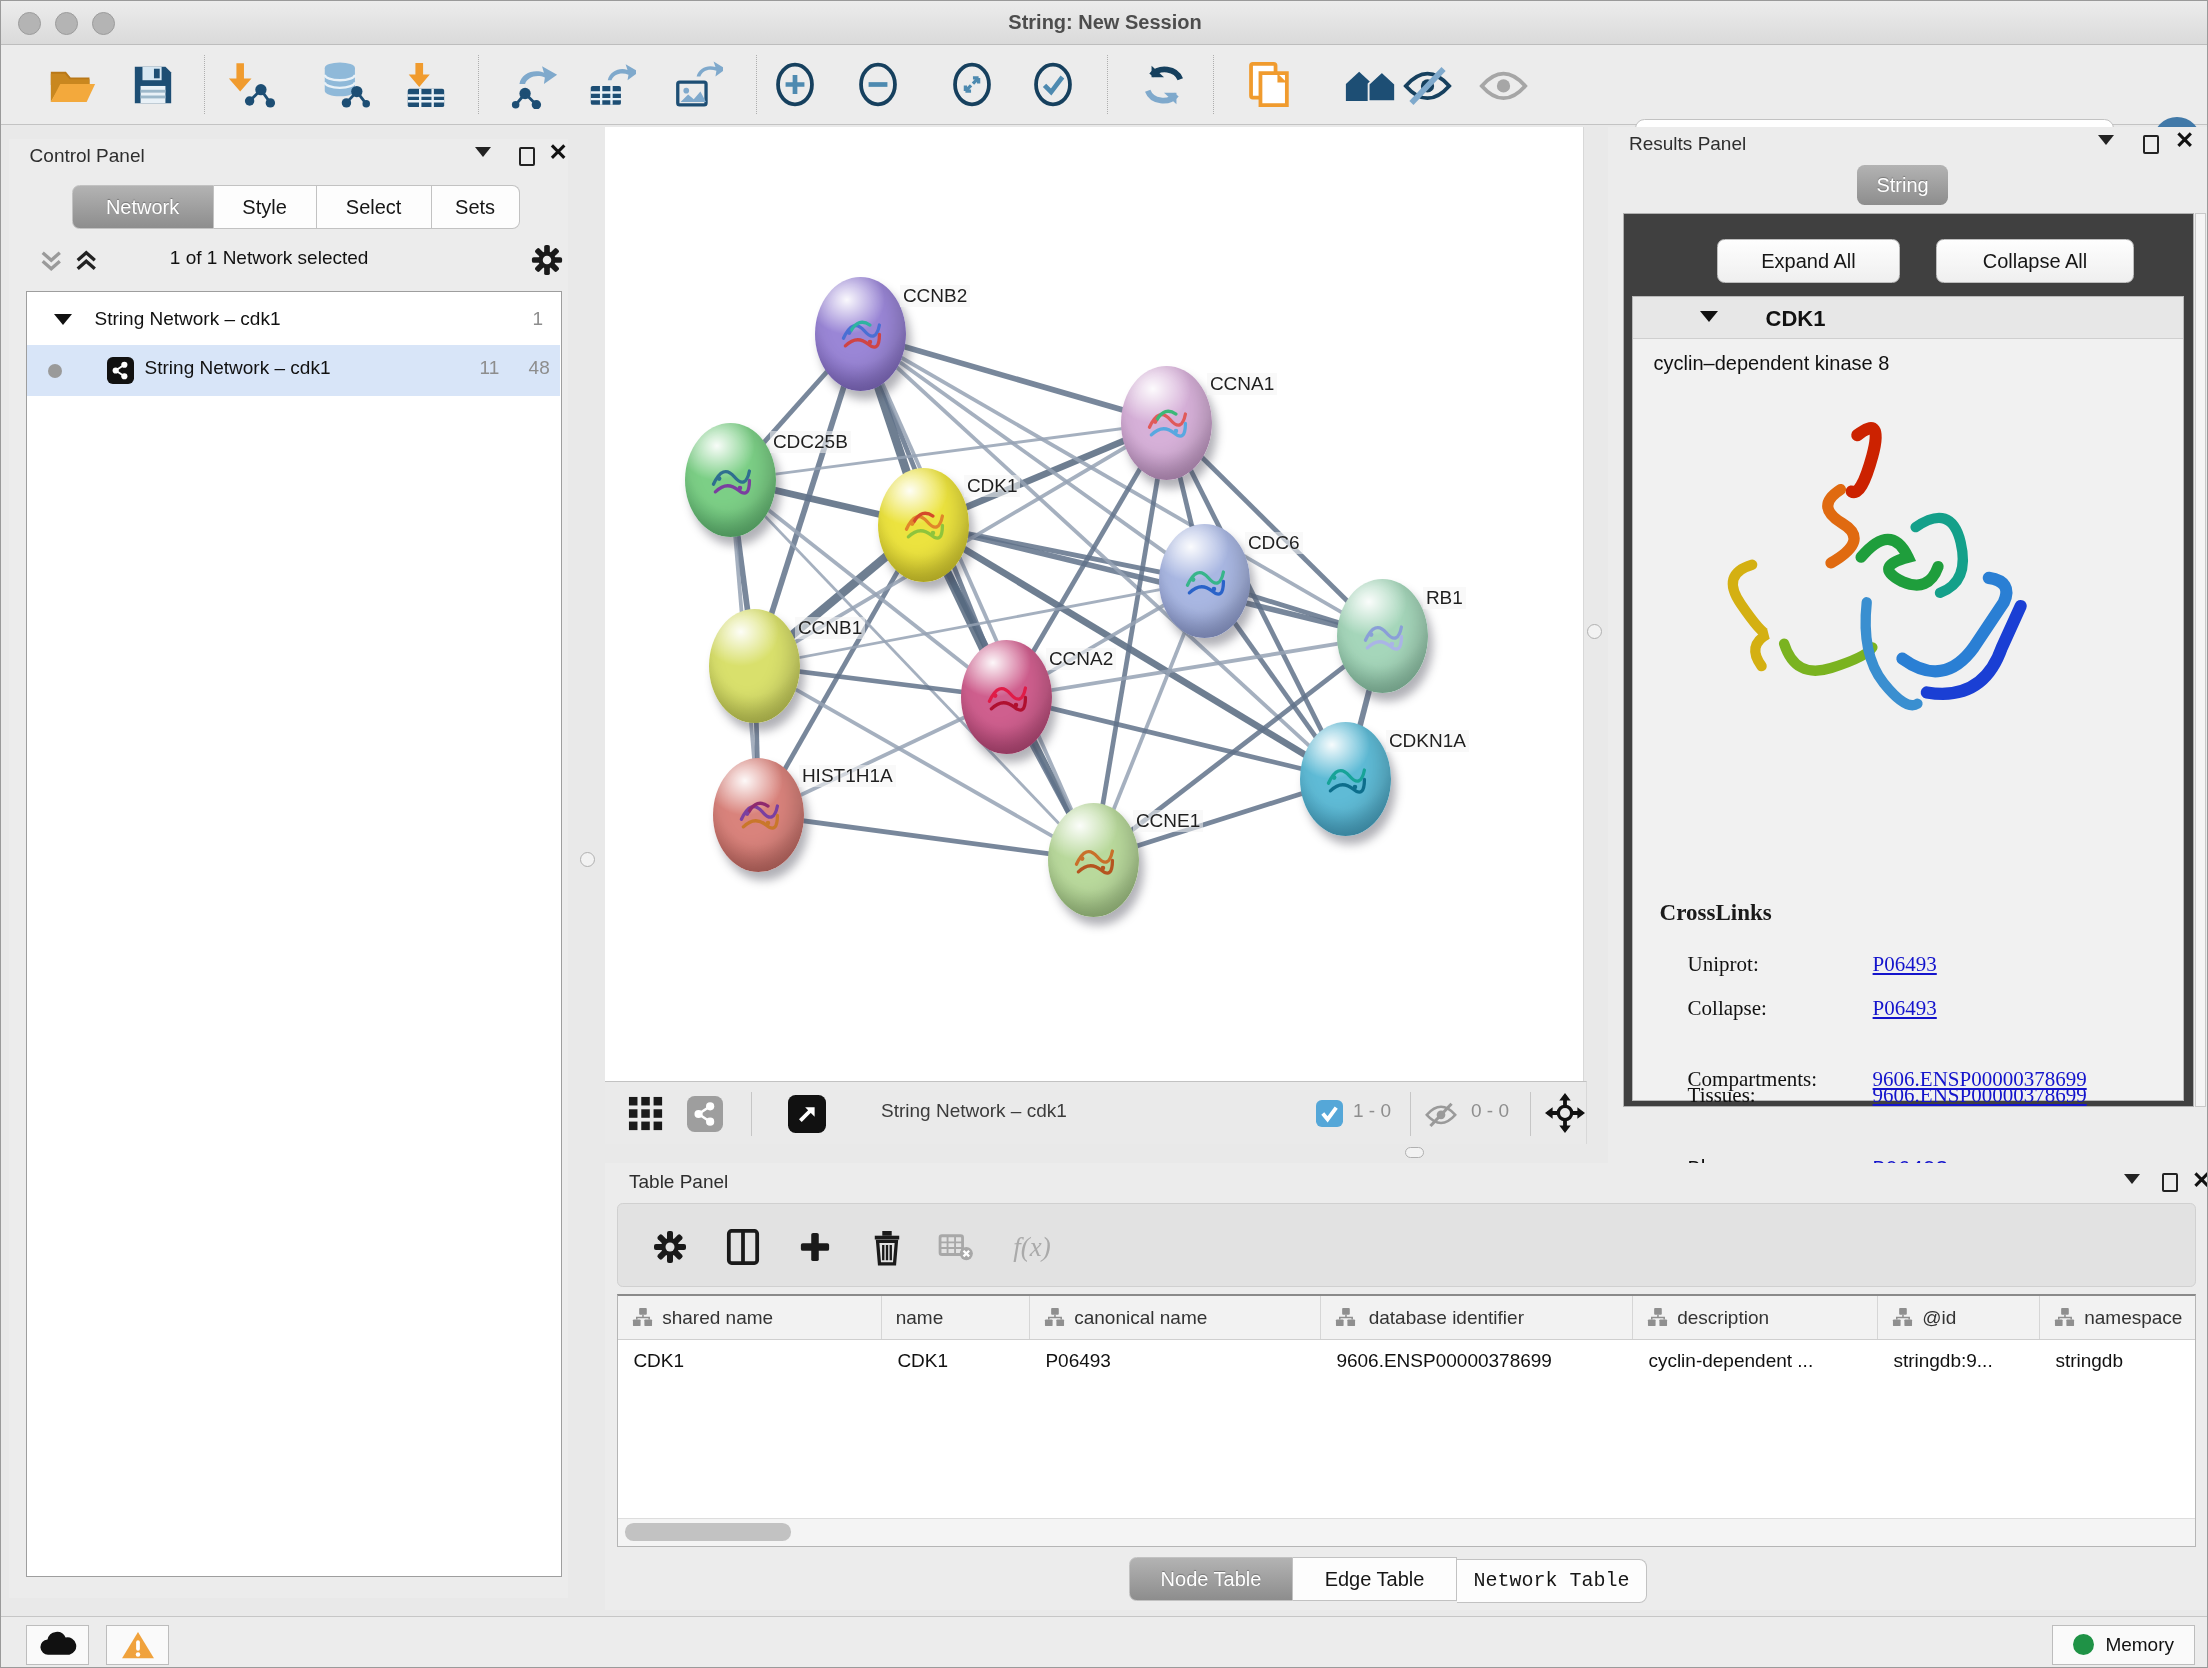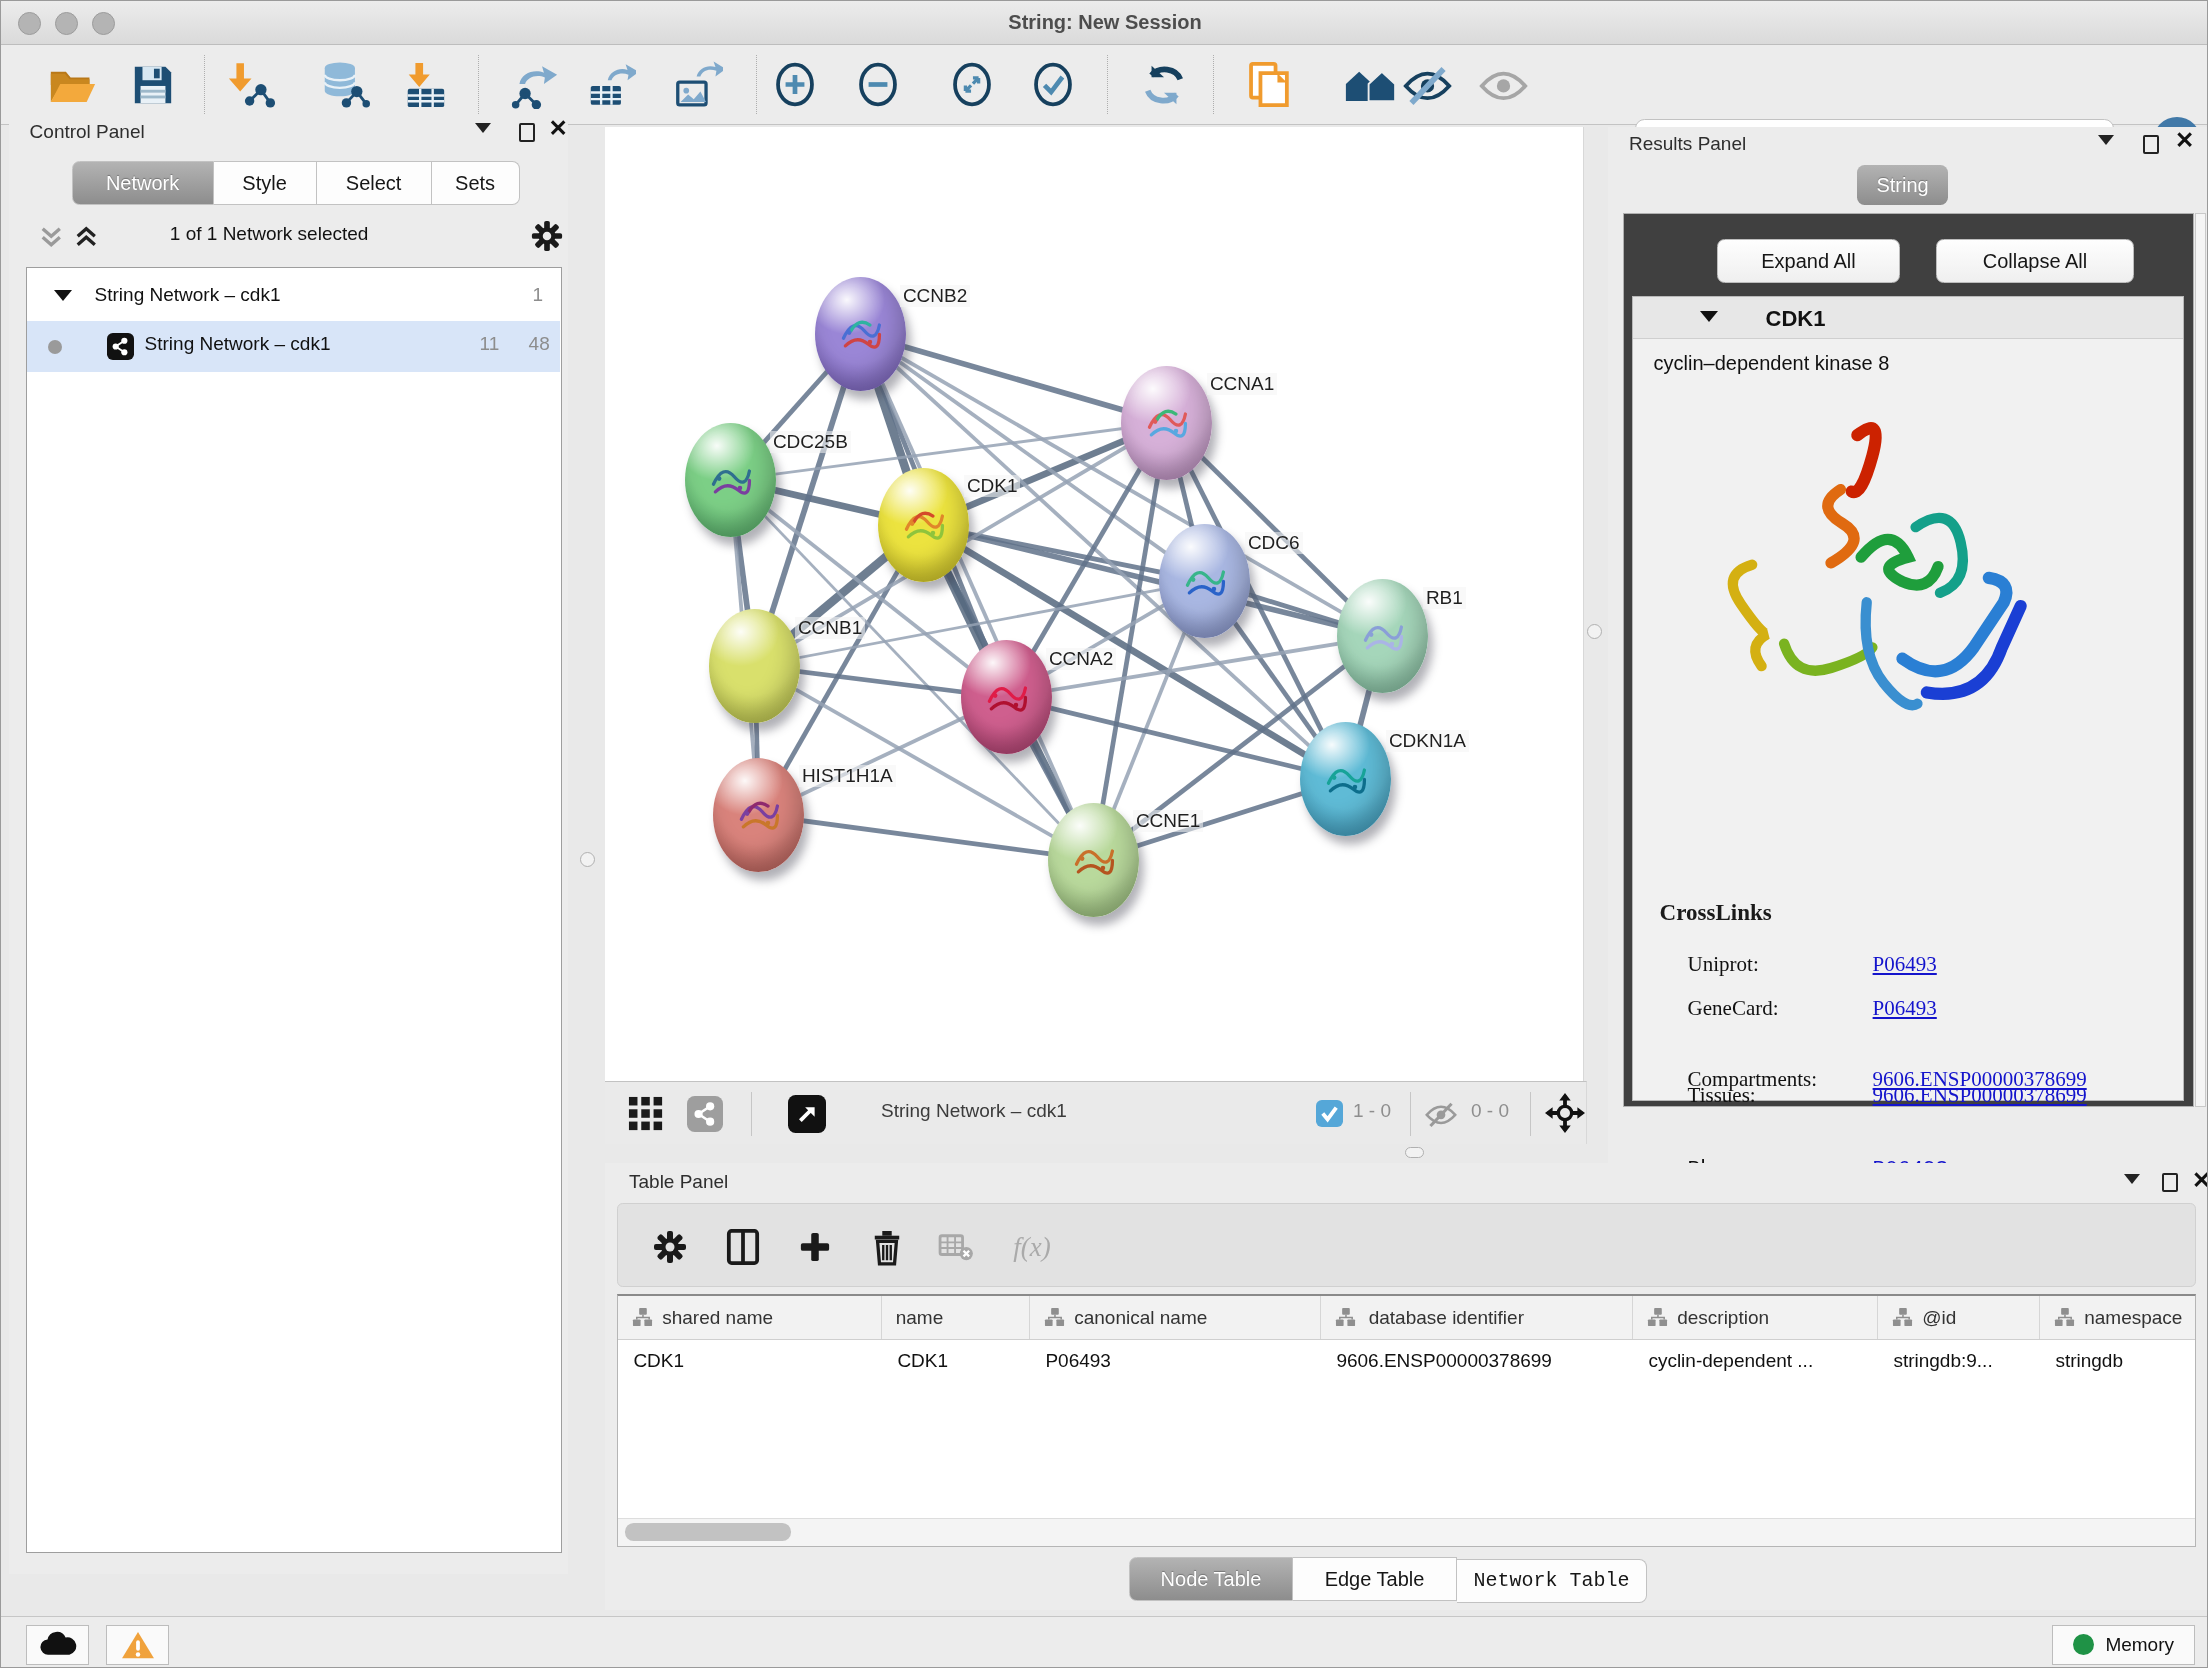--- a/index.html
+++ b/index.html
@@ -30,21 +30,21 @@
   .ph-ico{position:absolute;top:7.6px;}
   .tri-down{width:0;height:0;border-left:8.6px solid transparent;border-right:8.6px solid transparent;border-top:10.5px solid #222;}
   .float-ico{width:16px;height:19px;border:2.9px solid #222;border-radius:1.9px;}
   .x-ico{font-size:23px;font-weight:bold;color:#111;line-height:19px;}
   .ui-tab{display:inline-block;height:44px;line-height:42px;text-align:center;font-size:20px;
     background:#fdfdfd;border:1px solid #c2c2c2;border-left:none;color:#161616;}
   .ui-tab:first-child{border-left:1px solid #c2c2c2;border-radius:7.6px 0 0 7.6px;}
   .ui-tab:last-child{border-radius:0 7.6px 7.6px 0;}
   .ui-tab.sel{background:linear-gradient(#b3b3b3,#8d8d8d);color:#fff;text-shadow:0 -1px 1px rgba(0,0,0,.3);}
   
-  .control-panel{position:absolute;left:7.6px;top:114px;width:559px;height:1459px;background:#ececec;}
+  .control-panel{position:absolute;left:7.6px;top:138px;width:559px;height:1459px;background:#ececec;}
   .cp-tabs{position:absolute;left:63px;top:46px;}
   .cp-status-row{position:absolute;left:0;top:91px;width:559px;height:59px;}
   .cp-status{position:absolute;left:0;right:38px;top:17px;text-align:center;font-size:19px;color:#111;}
   .tree-box{position:absolute;left:17px;top:152px;width:536px;height:1286px;background:#fff;border:1.9px solid #9e9e9e;}
   .tree-row{position:absolute;left:0;width:533px;height:49px;font-size:19px;}
   .tree-row .lbl{position:absolute;top:12.4px;color:#111;}
   .tree-row .cnt{position:absolute;top:12.4px;color:#8d8d8d;}
   .row-sel{background:#d8e5f8;}
   
   .net-canvas{position:absolute;left:604px;top:126px;width:979px;height:954px;background:#fff;border-right:1px solid #d8d8d8;}
@@ -542,21 +542,21 @@
             <path d="M188 208q-6 56 18 86t36 22" stroke="#3a8fd0" stroke-width="11"></path>
           </g>
         </svg>
         <div class="xl-head">CrossLinks</div>
         <div id="crosslinks">
             <div class="xl-row" style="top: 647px;">
               <span class="l">Uniprot:</span>
               <a class="v" href="#">P06493</a>
             </div>
             <div class="xl-row" style="top: 691px;">
-              <span class="l">GeneCard:</span>
+              <span class="l">Collapse:</span>
               <a class="v" href="#">P06493</a>
             </div>
             <div class="xl-row" style="top: 734px; margin-top: 28px;">
               <span class="l">Compartments:</span>
               <a class="v" href="#">9606.ENSP00000378699</a>
             </div>
             <div class="xl-row" style="top: 778px;">
               <span class="l">Tissues:</span>
               <a class="v" href="#">9606.ENSP00000378699</a>
             </div>

